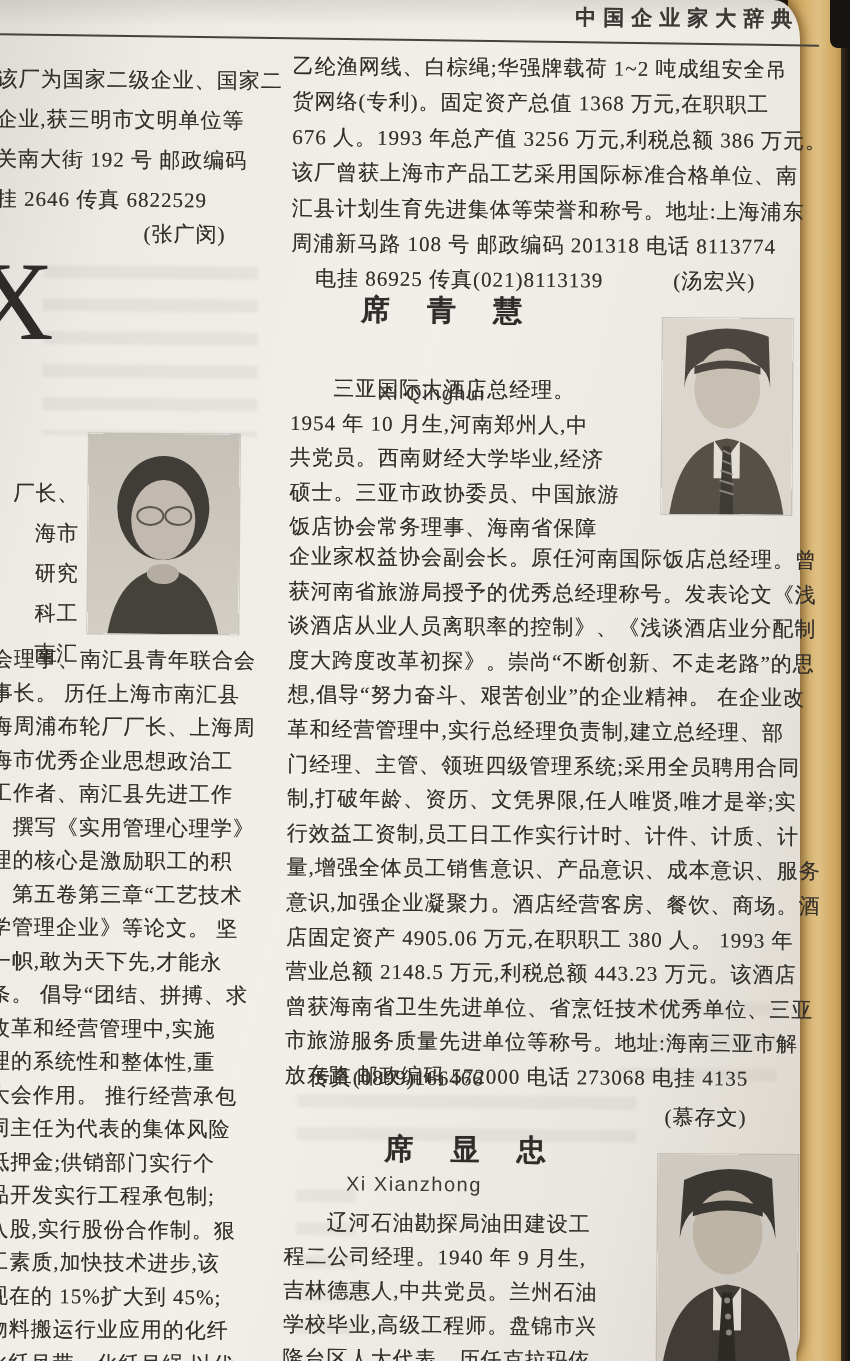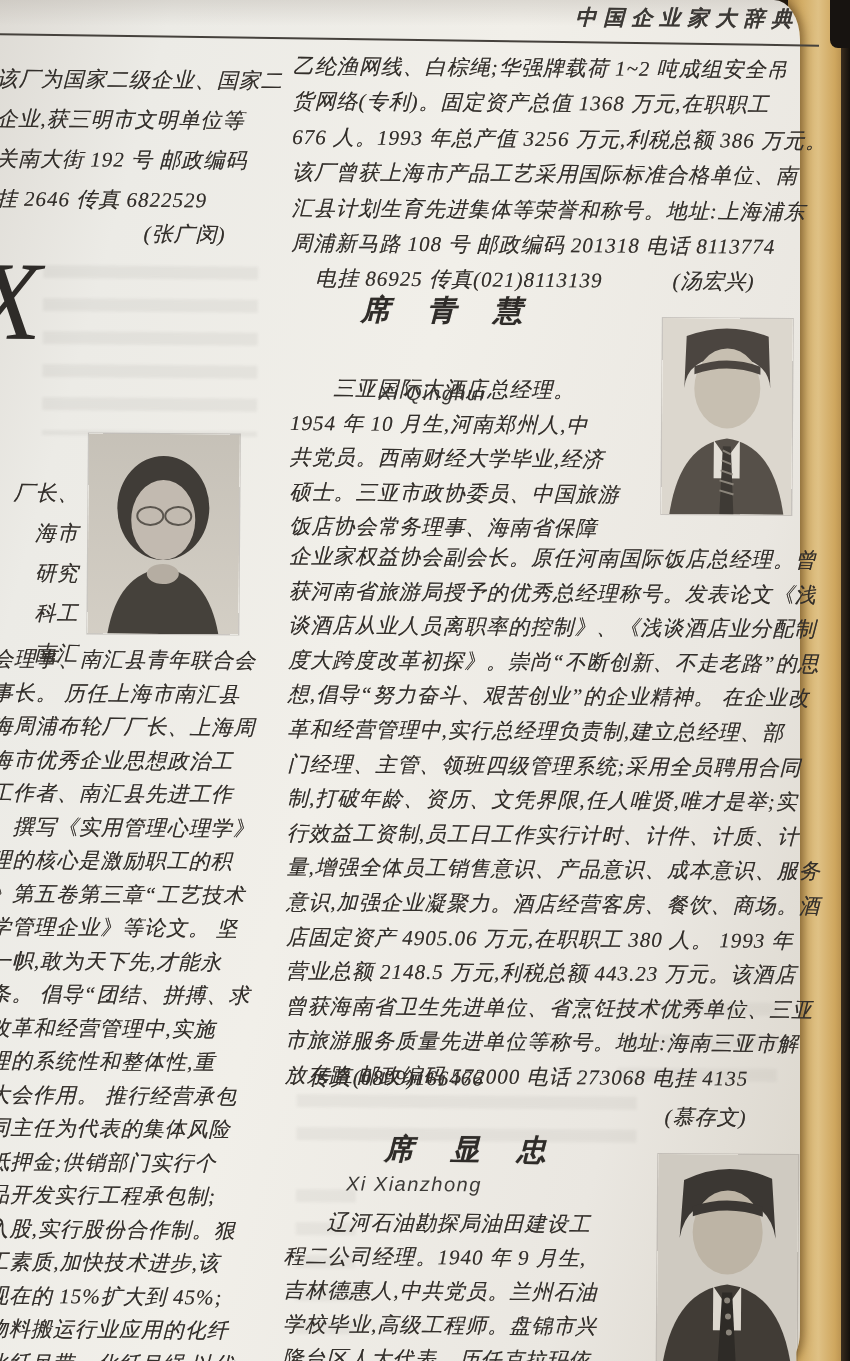--- a/index.html
+++ b/index.html
@@ -2,21 +2,20 @@
 <html><head>
 <meta charset="utf-8">
 <style>
   * { margin:0; padding:0; box-sizing:border-box; }
   body { background:#222; }
   .page {
     position:relative; width:850px; height:1361px; overflow:hidden;
     background:#18130f;
     font-family:"Liberation Serif", serif;
     color:#332f2b;
-    font-style:italic;
   }
   
   .book-edge {
     position:absolute; top:0; right:7px; width:55px; height:100%;
     background:linear-gradient(90deg,#b68f4e 0%,#d3ad66 25%,#dfc185 55%,#cfa75f 85%,#b68f4e 100%);
   }
   .edge-dark {
     position:absolute; top:0; right:0; width:9px; height:100%;
     background:linear-gradient(90deg,#3a2d1e,#14100c);
   }

